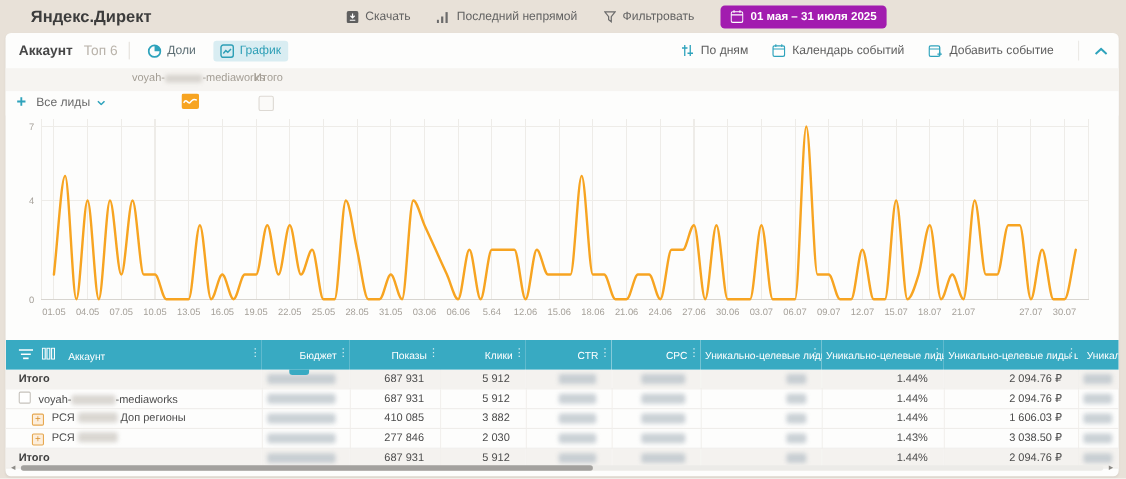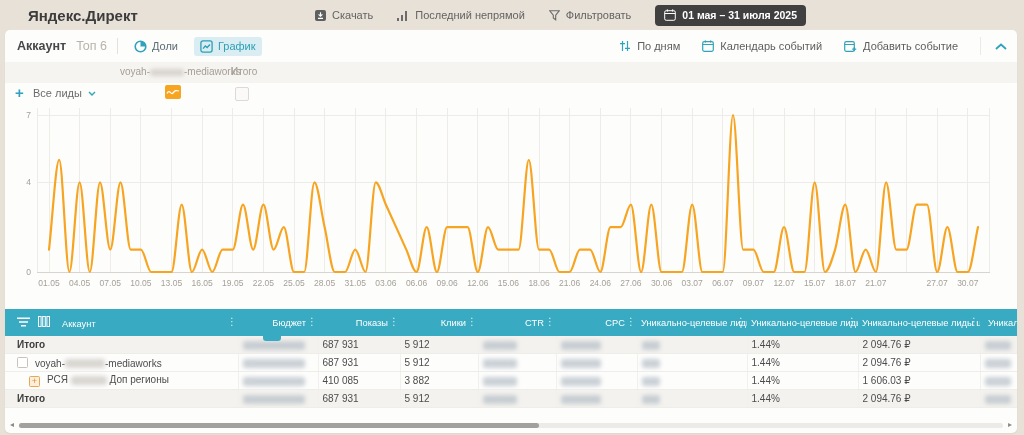--- a/index.html
+++ b/index.html
@@ -6,21 +6,21 @@
   body{
     width:1024px;height:435px;position:relative;overflow:hidden;
     background:#e8e1d8;
     font-family:"Liberation Sans","DejaVu Sans",sans-serif;
     -webkit-font-smoothing:antialiased;
   }
   .topbar{position:absolute;left:0;top:0;width:812px;height:30px;}
   .page-title{position:absolute;left:28px;top:7px;font-size:15px;font-weight:700;color:#3c3c3c;}
   .topbar-actions{position:absolute;right:6px;top:4px;height:22px;display:flex;align-items:center;gap:24px;}
   .tb-item{display:flex;align-items:center;gap:6px;font-size:11px;color:#636363;cursor:pointer;}
-  .date-btn{display:flex;align-items:center;gap:6px;background:#404040;color:#fff;border:none;
+  .date-btn{display:flex;align-items:center;gap:6px;background:#a21caf;color:#fff;border:none;
     border-radius:4px;height:21px;padding:0 9px;font-size:10.5px;font-weight:600;
     font-family:"Liberation Sans","DejaVu Sans",sans-serif;cursor:pointer;}
 
   .panel{position:absolute;left:5px;top:30px;width:1012px;height:403px;background:#fdfdfc;
     border-radius:5px;box-shadow:0 1px 2px rgba(0,0,0,.05);overflow:hidden;}
 
   
   .toolbar{position:absolute;left:0;top:0;width:100%;height:32px;display:flex;align-items:center;}
   .tb-left{display:flex;align-items:center;gap:10px;padding-left:12px;}
   .entity-title{font-size:12.5px;font-weight:700;color:#474747;}
@@ -50,21 +50,21 @@
   .series{stroke:#f7a41f;stroke-width:2.2;fill:none;stroke-linecap:round;}
   .ylab{position:absolute;width:24px;text-align:right;font-size:8.5px;color:#a5a099;}
   .xlab{position:absolute;width:40px;text-align:center;font-size:8.5px;color:#a5a099;white-space:nowrap;}
 
   
   .grid-table{position:absolute;left:0;top:279px;width:1012px;border-collapse:collapse;table-layout:fixed;}
   .grid-table th{background:#38aac2;color:#fff;font-weight:400;font-size:9.3px;height:27px;
     padding:0 12px 0 4px;text-align:right;position:relative;overflow:hidden;white-space:nowrap;}
   .grid-table th.acc{text-align:left;padding-left:12px;}
   .grid-table th:not(:last-child)::after{content:"⋮";position:absolute;right:1px;top:7px;color:rgba(255,255,255,.8);font-size:10px;}
-  .grid-table td{height:17px;font-size:10px;color:#4c4c4c;text-align:left;padding:0 14px 0 4px;
+  .grid-table td{height:17px;font-size:10px;color:#4c4c4c;text-align:right;padding:0 14px 0 4px;
     border-bottom:1px solid #efedea;border-right:1px solid #f2f0ed;white-space:nowrap;overflow:hidden;}
   .grid-table td.acc{text-align:left;padding-left:12px;}
   tr.row-total td{background:#f4f2ef;}
   tr.row-total td.acc{font-weight:700;color:#3e3e3e;}
   .indent1{padding-left:24px !important;}
   .checkbox{display:inline-block;width:9px;height:9px;border:1px solid #c6c2bc;background:#fff;border-radius:1.5px;vertical-align:-1px;margin-right:7px;cursor:pointer;}
   .expand-plus{display:inline-block;width:9px;height:9px;border:1px solid #e6a851;background:#fdeedb;border-radius:1.5px;
     color:#d9912f;font-size:9px;line-height:8px;text-align:center;vertical-align:-1px;margin-right:7px;cursor:pointer;}
   .sort-tab{position:absolute;left:258px;top:306px;width:18px;height:5px;background:#38aac2;border-radius:0 0 3px 3px;}
 
@@ -268,21 +268,21 @@
           <div class="xlab" style="left: 83.8791px; top: 0px;">10.05</div>
           <div class="xlab" style="left: 114.505px; top: 0px;">13.05</div>
           <div class="xlab" style="left: 145.132px; top: 0px;">16.05</div>
           <div class="xlab" style="left: 175.758px; top: 0px;">19.05</div>
           <div class="xlab" style="left: 206.385px; top: 0px;">22.05</div>
           <div class="xlab" style="left: 237.011px; top: 0px;">25.05</div>
           <div class="xlab" style="left: 267.637px; top: 0px;">28.05</div>
           <div class="xlab" style="left: 298.264px; top: 0px;">31.05</div>
           <div class="xlab" style="left: 328.89px; top: 0px;">03.06</div>
           <div class="xlab" style="left: 359.516px; top: 0px;">06.06</div>
-          <div class="xlab" style="left: 390.143px; top: 0px;">09.06</div>
+          <div class="xlab" style="left: 390.143px; top: 0px;">5.64</div>
           <div class="xlab" style="left: 420.769px; top: 0px; text-align: center;">12.06</div>
           <div class="xlab" style="left: 451.396px; top: 0px;">15.06</div>
           <div class="xlab" style="left: 482.022px; top: 0px;">18.06</div>
           <div class="xlab" style="left: 512.648px; top: 0px;">21.06</div>
           <div class="xlab" style="left: 543.275px; top: 0px;">24.06</div>
           <div class="xlab" style="left: 573.901px; top: 0px;">27.06</div>
           <div class="xlab" style="left: 604.527px; top: 0px;">30.06</div>
           <div class="xlab" style="left: 635.154px; top: 0px;">03.07</div>
           <div class="xlab" style="left: 665.78px; top: 0px;">06.07</div>
           <div class="xlab" style="left: 696.407px; top: 0px;">09.07</div>
@@ -361,20 +361,32 @@
         <td><span class="blur-pill w62"></span></td>
         <td>410 085</td>
         <td>3 882</td>
         <td><span class="blur-pill w34"></span></td>
         <td><span class="blur-pill w40"></span></td>
         <td><span class="blur-pill w18"></span></td>
         <td>1.44%</td>
         <td>1 606.03 ₽</td>
         <td><span class="blur-pill w26"></span></td>
       </tr>
+      <tr>
+        <td class="acc indent1"><span class="expand-plus">+</span><span>РСЯ</span>&nbsp;<span class="blur-pill blur-name w36"></span></td>
+        <td><span class="blur-pill w62"></span></td>
+        <td>277 846</td>
+        <td>2 030</td>
+        <td><span class="blur-pill w34"></span></td>
+        <td><span class="blur-pill w40"></span></td>
+        <td><span class="blur-pill w18"></span></td>
+        <td>1.43%</td>
+        <td>3 038.50 ₽</td>
+        <td><span class="blur-pill w26"></span></td>
+      </tr>
       <tr class="row-total">
         <td class="acc">Итого</td>
         <td><span class="blur-pill w62"></span></td>
         <td>687 931</td>
         <td>5 912</td>
         <td><span class="blur-pill w34"></span></td>
         <td><span class="blur-pill w40"></span></td>
         <td><span class="blur-pill w18"></span></td>
         <td>1.44%</td>
         <td>2 094.76 ₽</td>

